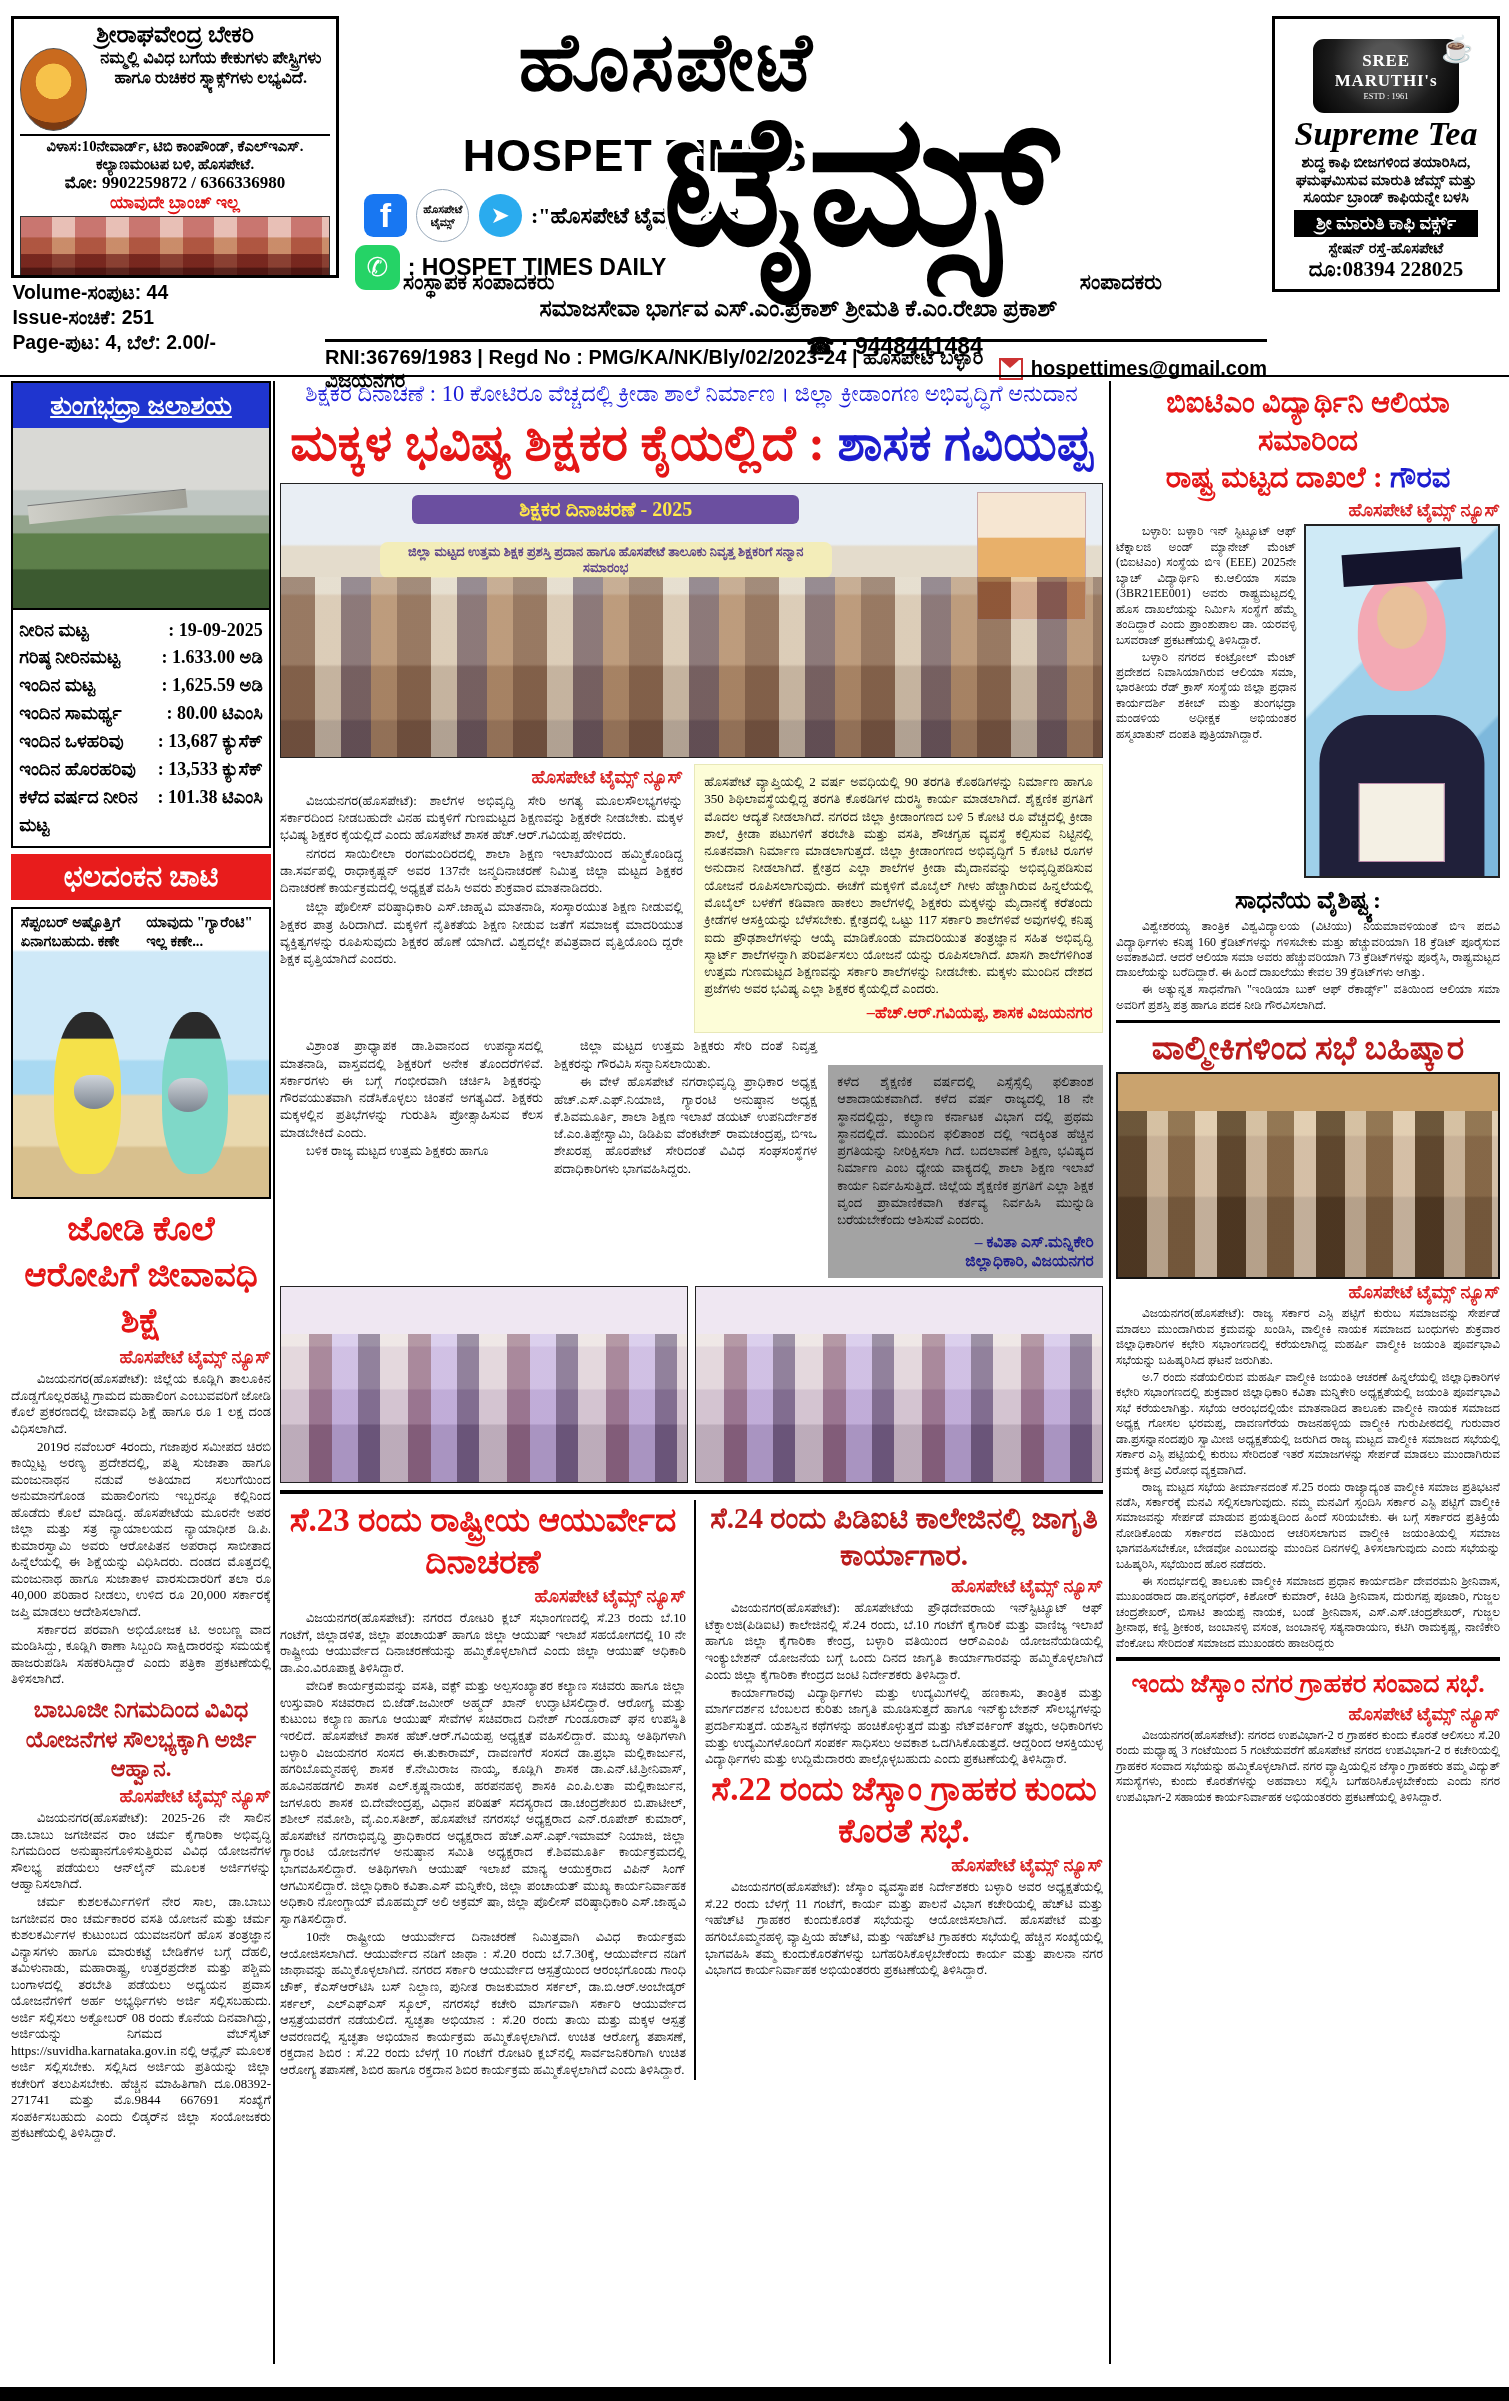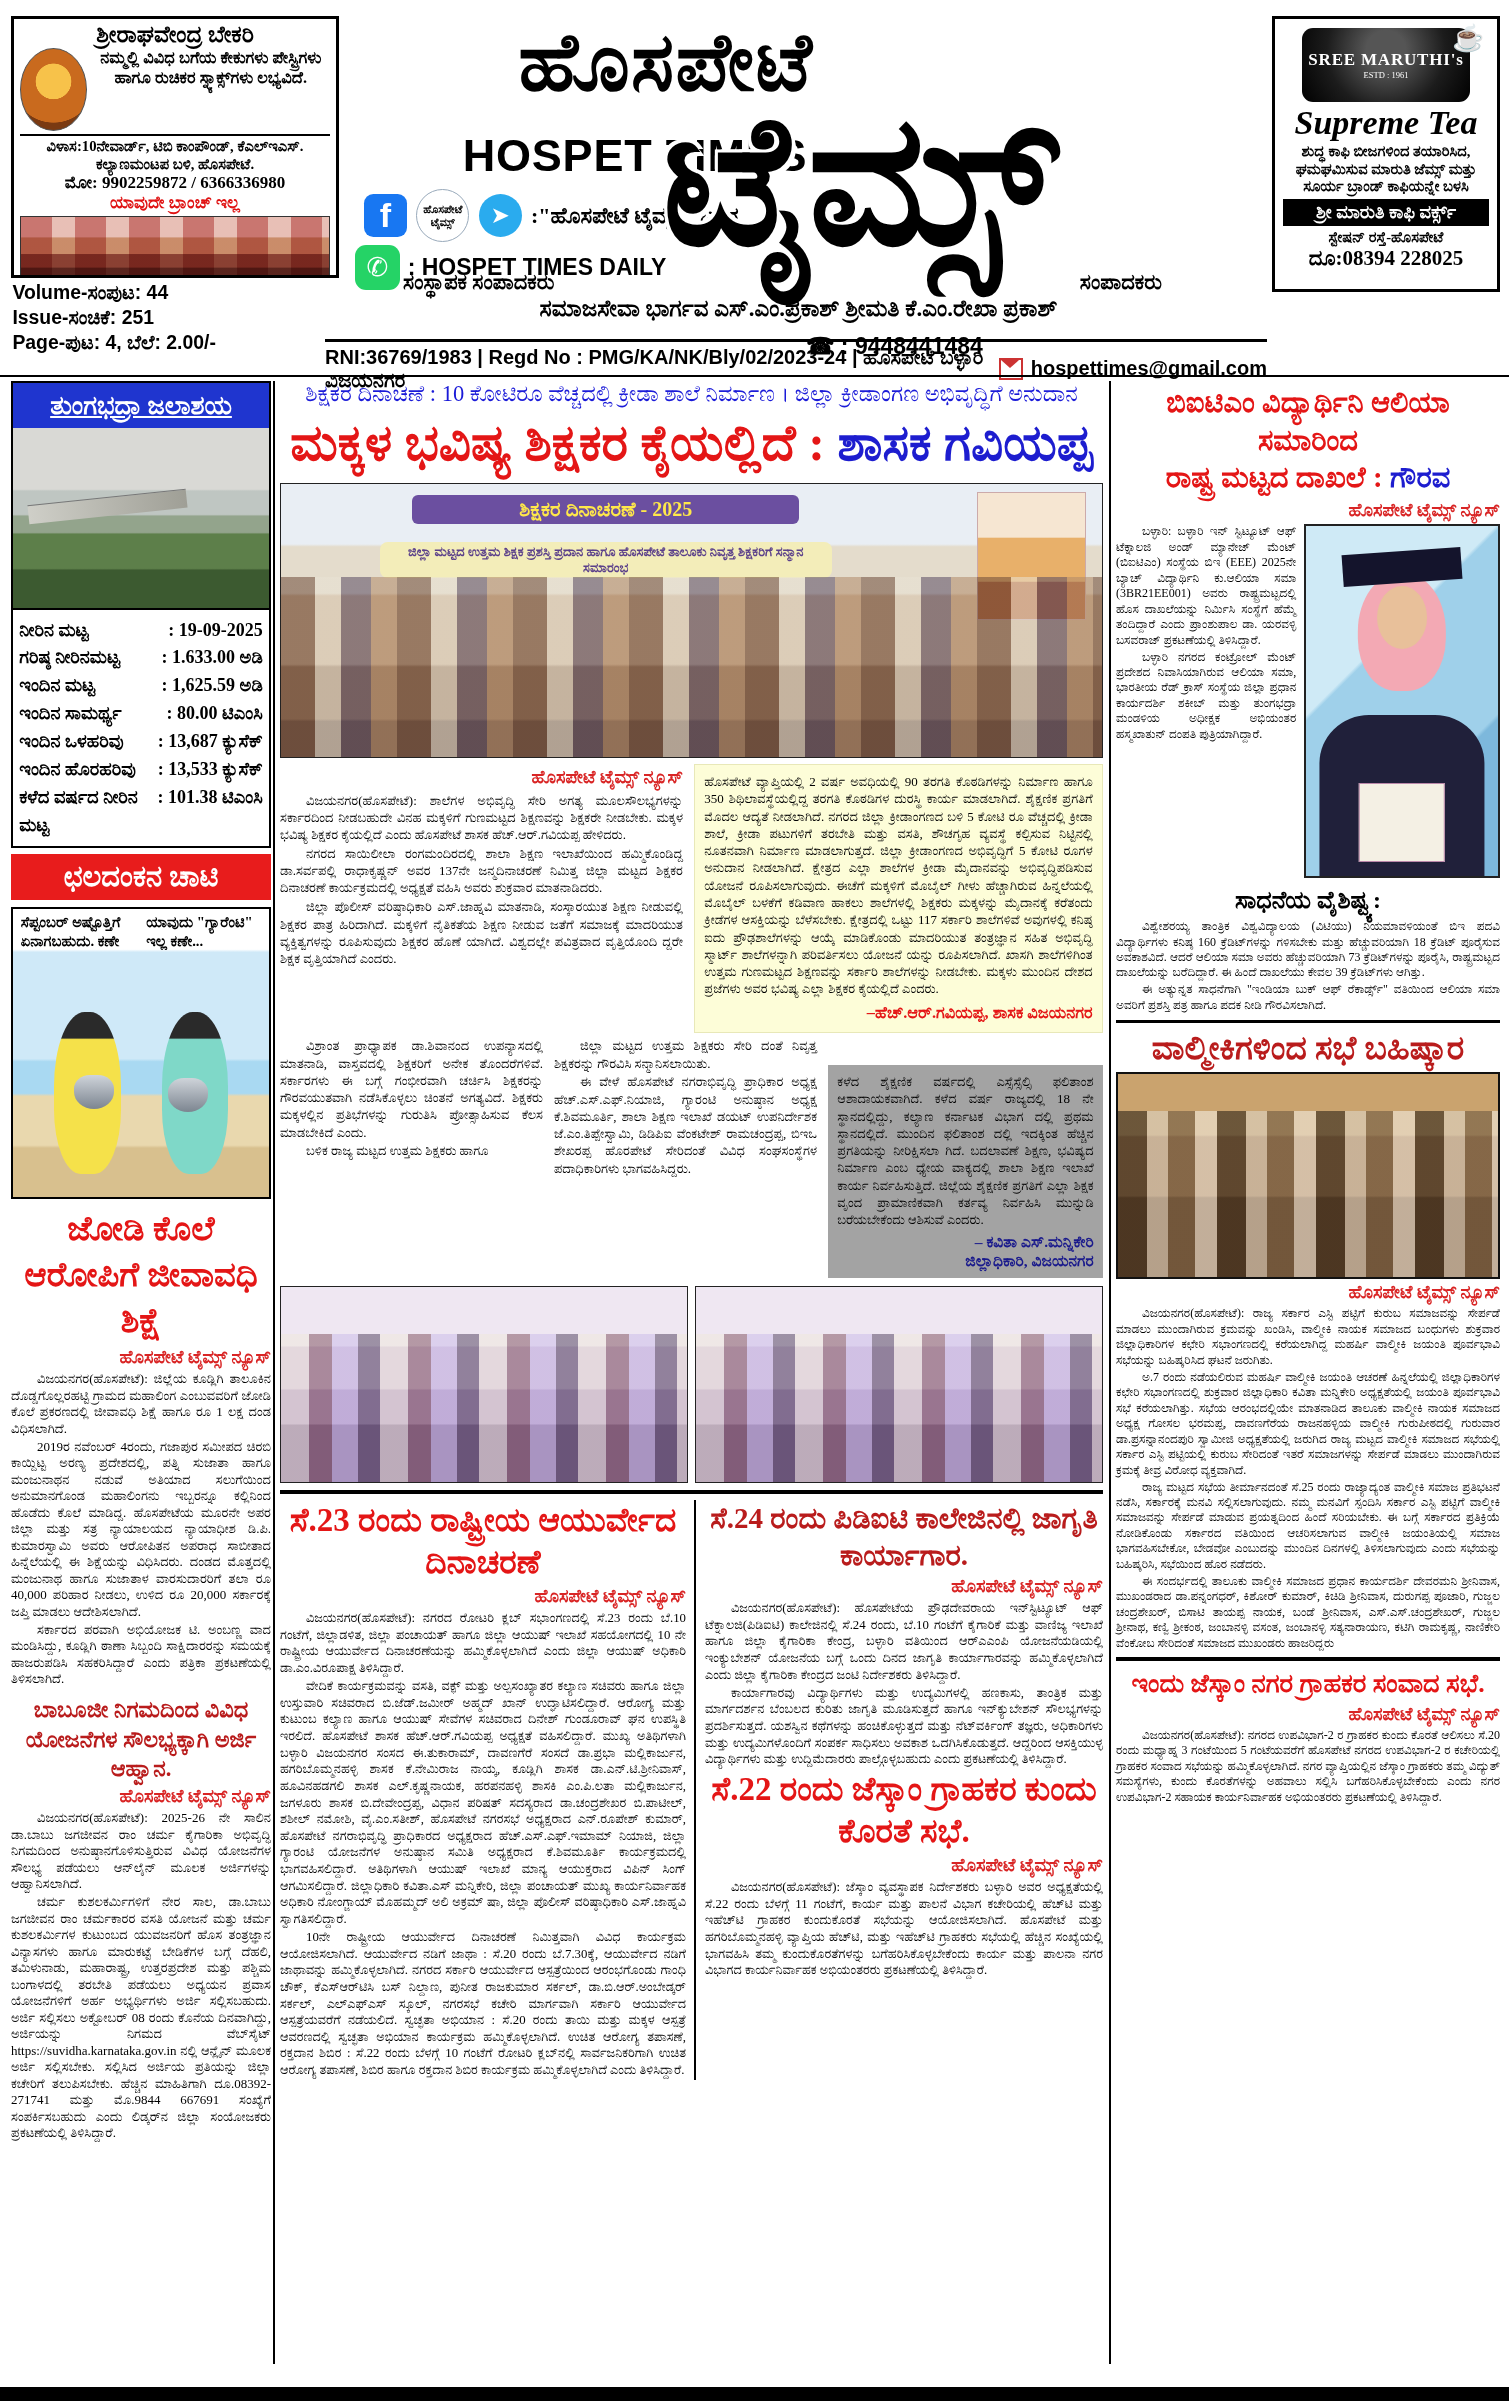--- a/index.html
+++ b/index.html
@@ -31,21 +31,21 @@
   .tg{width:43px;height:43px;border-radius:50%;background:#2aabee;color:#fff;font-size:23px;display:flex;align-items:center;justify-content:center;}
   .soc-text{font-size:22px;font-weight:bold;}
   .warow{left:355px;top:245px;width:496px;display:flex;align-items:center;gap:7.7px;}
   .wa{width:45px;height:45px;border-radius:11px;background:#25d366;color:#fff;font-size:26px;display:flex;align-items:center;justify-content:center;}
   .wa-text{font-size:23px;font-weight:900;font-family:"Liberation Sans",sans-serif;}
   .bigword{left:643px;top:23px;width:434px;height:318px;display:flex;align-items:center;justify-content:center;
            font-size:182px;font-weight:900;line-height:.9;text-shadow:3.9px 3.9px 0 #fff,-3.1px -3.1px 0 #fff,3.1px -3.1px 0 #fff,-3.1px 3.1px 0 #fff;}
   .founders{left:403px;top:270px;width:759px;display:flex;justify-content:space-between;font-size:21px;font-weight:bold;}
   .names{left:349px;top:296px;width:899px;font-size:23px;font-weight:bold;text-align:center;}
   .mast-phone{left:806px;top:333px;width:248px;font-size:23px;font-weight:900;font-family:"Liberation Sans",sans-serif;display:flex;gap:6.2px;align-items:center;}
-  .tea{left:1272px;top:15.5px;width:228px;height:276px;border:3.1px solid #000;box-shadow:0 0 0 1.5px #fff inset;padding:8px;box-sizing:border-box;text-align:center;overflow:hidden;}
+  .tea{left:1272px;top:15.5px;width:228px;height:276px;border:3.1px solid #000;box-shadow:0 0 0 1.5px #fff inset;padding:19px;box-sizing:border-box;text-align:center;overflow:hidden;}
   .tea-logo{position:relative;height:74px;margin:1.5px 18.6px 0 18.6px;border-radius:11px;
             background:radial-gradient(circle at 50% 30%,#555 0 20%,#1c1c1c 60%,#000 100%);color:#fff;
             display:flex;flex-direction:column;align-items:center;justify-content:center;}
   .tea-brand{font-size:17px;font-weight:bold;letter-spacing:0.8px;}
   .tea-estd{font-size:8.5px;}
   .cup{position:absolute;right:-14px;top:-4.6px;font-size:26px;color:#000;}
   .tea-name{font-size:34px;font-style:italic;font-weight:bold;margin-top:1.5px;}
   .tea-desc{font-size:14.7px;font-weight:bold;line-height:1.2;margin-top:1.5px;}
   .tea-shop{background:#000;color:#fff;font-size:18px;font-weight:bold;margin-top:3.1px;padding:3.1px 0;}
   .tea-addr{font-size:14.7px;font-weight:bold;margin-top:2.3px;}

